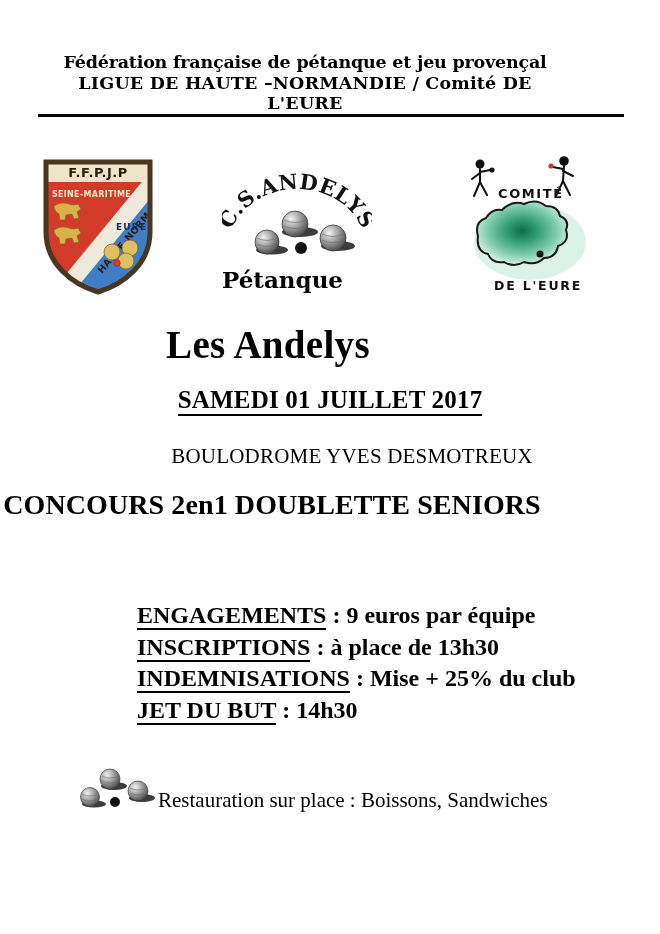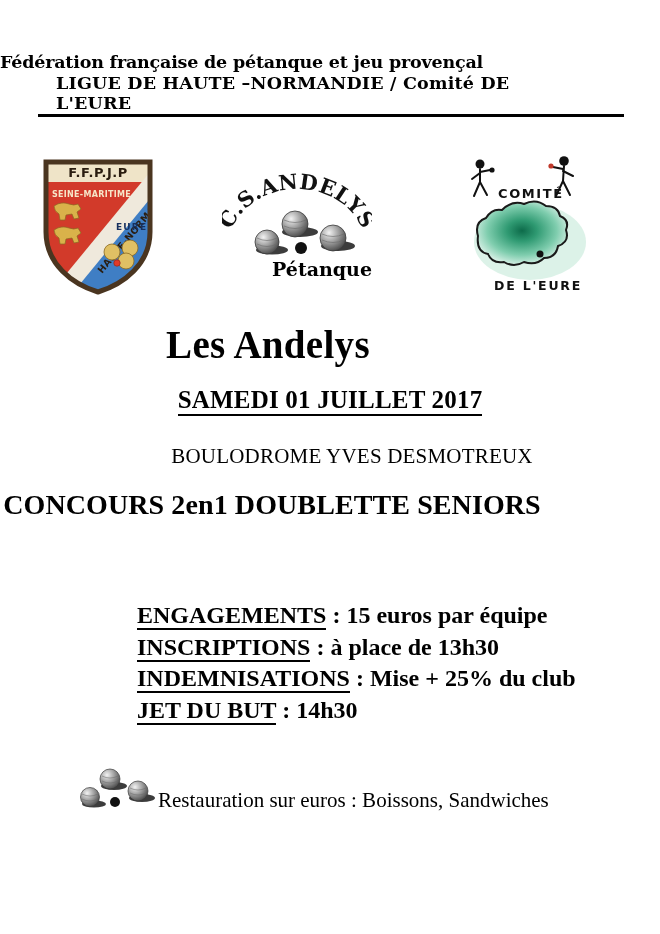--- a/index.html
+++ b/index.html
@@ -15,21 +15,21 @@
     font-family: "Liberation Serif", serif;
     color: #000000;
   }
 
   
   .header {
     position: absolute;
     left: 0;
     top: 52px;
     width: 610px;
-    text-align: left;
+    text-align: center;
   }
   .header-line1 {
     font-family: "DejaVu Serif", serif;
     font-weight: bold;
     font-size: 17.5px;
     letter-spacing: -0.2px;
     line-height: 1.18;
     white-space: nowrap;
   }
   .header-line2 {
@@ -85,26 +85,26 @@
   .club-boules {
     position: absolute;
     left: 16px;
     top: 50px;
     width: 120px;
     height: 52px;
   }
   .club-caption {
     position: absolute;
     left: 0;
-    top: 104px;
+    top: 112px;
     width: 150px;
-    text-align: right;
+    text-align: left;
     font-family: "DejaVu Serif", serif;
     font-weight: bold;
-    font-size: 19px;
+    font-size: 23px;
   }
 
   
   .comite-logo {
     position: absolute;
     left: 452px;
     top: 0;
     width: 160px;
     height: 148px;
   }
@@ -324,21 +324,21 @@
 
 <div class="title-main">Les Andelys</div>
 <div class="title-date">
   <span>SAMEDI 01 JUILLET 2017</span>
 </div>
 <div class="title-venue">BOULODROME YVES DESMOTREUX</div>
 <div class="title-contest">CONCOURS 2en1 DOUBLETTE SENIORS</div>
 
 <div class="details">
   <div class="detail-line">
-    <span class="detail-label">ENGAGEMENTS</span><span> : </span><span>15 euros par équipe</span>
+    <span class="detail-label">ENGAGEMENTS</span><span> : </span><span>9 euros par équipe</span>
   </div>
   <div class="detail-line">
     <span class="detail-label">INSCRIPTIONS</span><span> : </span><span>à place de 13h30</span>
   </div>
   <div class="detail-line">
     <span class="detail-label">INDEMNISATIONS</span><span> : </span><span>Mise + 25% du club</span>
   </div>
   <div class="detail-line">
     <span class="detail-label">JET DU BUT</span><span> : </span><span>14h30</span>
   </div>
@@ -362,14 +362,14 @@
     <g stroke="#6a6a6a" stroke-width="0.6" fill="none" opacity="0.85">
       <path d="M28 14 q8 4 16 0"></path>
         <path d="M28 19 q8 4 16 0"></path>
       <path d="M56 26 q8 4 16 0"></path>
         <path d="M56 31 q8 4 16 0"></path>
       <path d="M8 32 q8 4 16 0"></path>
         <path d="M8 37 q8 4 16 0"></path>
     </g>
     <circle cx="41" cy="40" r="5" fill="#111"></circle>
   </svg>
-  <div class="footer-text">Restauration sur euros : Boissons, Sandwiches</div>
+  <div class="footer-text">Restauration sur place : Boissons, Sandwiches</div>
 </div>
 
 </body></html>

